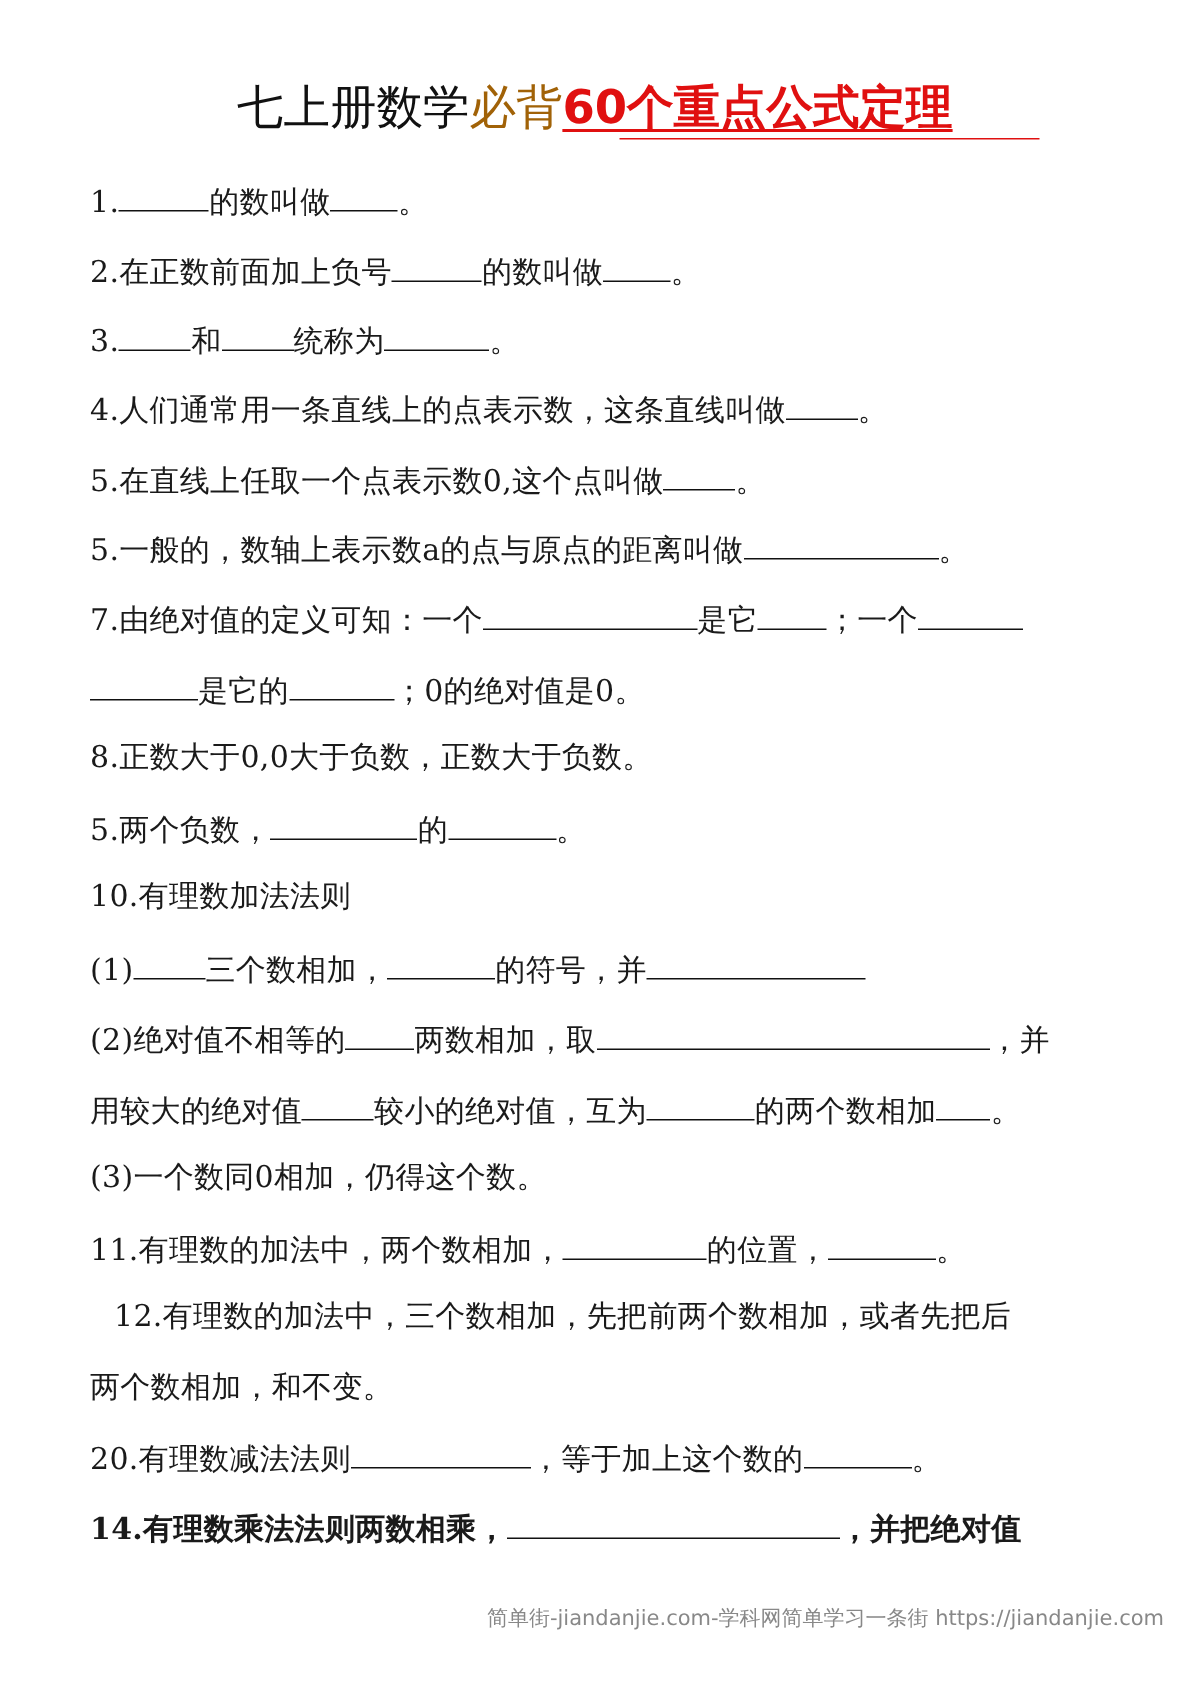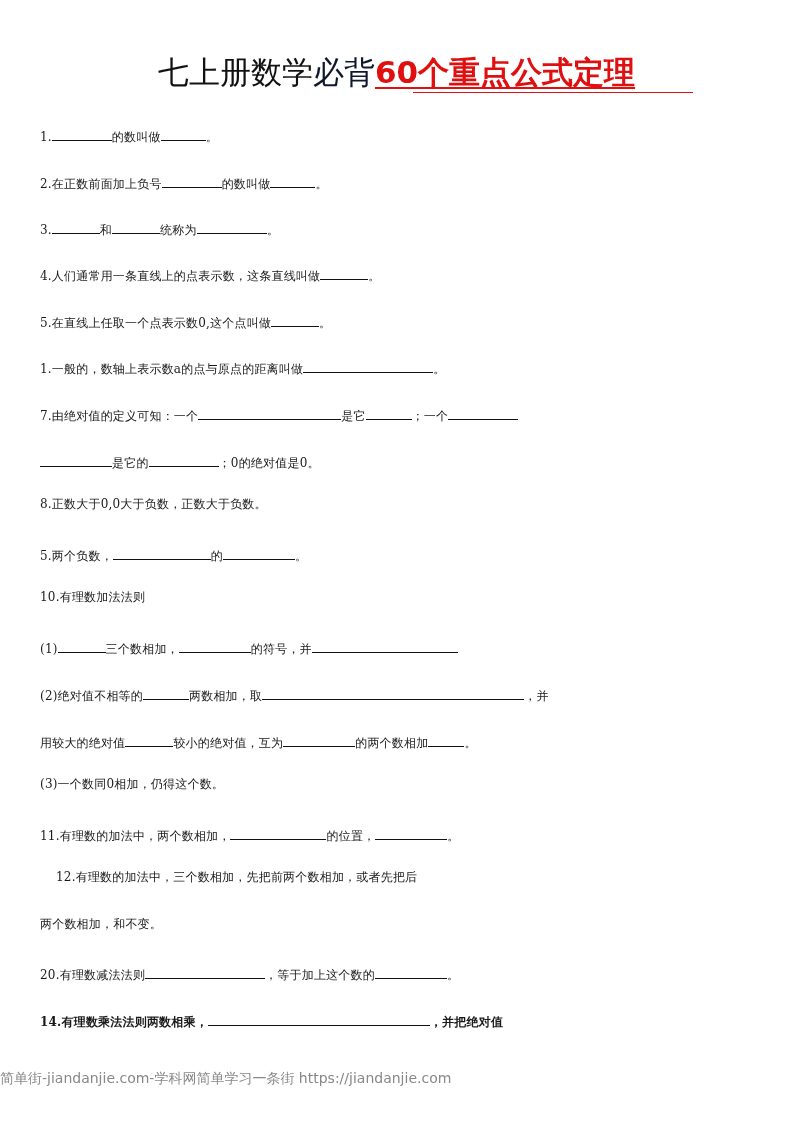--- a/index.html
+++ b/index.html
@@ -1,44 +1,44 @@
 <!DOCTYPE html>
 <html><head>
 <meta charset="utf-8">
 <style>
   html, body { margin: 0; padding: 0; background: #ffffff; }
   body { width: 793px; height: 1122px; position: relative; overflow: hidden;
          font-family: "DejaVu Serif", "Liberation Serif", serif; color: #1a1a1a; }
   .title { position: absolute; top: 50px; left: 0; width: 793px; text-align: center;
            font-size: 31px; line-height: 44px; white-space: nowrap; }
   .title .black { color: #111; font-family: "DejaVu Serif", serif; }
-  .title .red { color: #0f172a; font-family: "DejaVu Sans", sans-serif; }
+  .title .red { color: #a16207; font-family: "DejaVu Sans", sans-serif; }
   .title .red-bold { color: #e01010; font-weight: bold; font-family: "DejaVu Sans", sans-serif;
                      text-decoration: underline; text-decoration-thickness: 2px; text-underline-offset: 4px; }
   .title-rule { position: absolute; left: 413px; top: 92px; width: 280px; height: 1px; background: #e01010; }
-  .line { position: absolute; left: 40px; font-size: 12px; line-height: 28px; white-space: nowrap; letter-spacing: 0.2px; }
+  .line { position: absolute; left: 60px; font-size: 20px; line-height: 28px; white-space: nowrap; letter-spacing: 0.2px; }
   .blank { display: inline-block; border-bottom: 1px solid #111; height: 22px; vertical-align: baseline; }
-  .footer { position: absolute; top: 1070px; left: 0; width: 776px; text-align: left;
+  .footer { position: absolute; top: 1070px; left: 0; width: 776px; text-align: right;
             font-family: "DejaVu Sans", sans-serif; font-size: 14px; color: #888; }
 </style>
 </head>
 <body>
 
 <div class="title">
   <span class="black">七上册数学</span><span class="red">必背</span><span class="red-bold">60个重点公式定理</span>
 </div>
 <div class="title-rule"></div>
 
 <div id="content">
     <div class="line" style="top: 118px;"><span>1.</span><span class="blank" style="width: 60px;"></span><span>的数叫做</span><span class="blank" style="width: 45px;"></span><span>。</span></div>
     <div class="line" style="top: 165px;"><span>2.在正数前面加上负号</span><span class="blank" style="width: 60px;"></span><span>的数叫做</span><span class="blank" style="width: 45px;"></span><span>。</span></div>
     <div class="line" style="top: 211px;"><span>3.</span><span class="blank" style="width: 48px;"></span><span>和</span><span class="blank" style="width: 48px;"></span><span>统称为</span><span class="blank" style="width: 70px;"></span><span>。</span></div>
     <div class="line" style="top: 257px;"><span>4.人们通常用一条直线上的点表示数，这条直线叫做</span><span class="blank" style="width: 48px;"></span><span>。</span></div>
     <div class="line" style="top: 304px;"><span>5.在直线上任取一个点表示数0,这个点叫做</span><span class="blank" style="width: 48px;"></span><span>。</span></div>
-    <div class="line" style="top: 350px;"><span>1.一般的，数轴上表示数a的点与原点的距离叫做</span><span class="blank" style="width: 130px;"></span><span>。</span></div>
+    <div class="line" style="top: 350px;"><span>5.一般的，数轴上表示数a的点与原点的距离叫做</span><span class="blank" style="width: 130px;"></span><span>。</span></div>
     <div class="line" style="top: 397px;"><span>7.由绝对值的定义可知：一个</span><span class="blank" style="width: 143px;"></span><span>是它</span><span class="blank" style="width: 46px;"></span><span>；一个</span><span class="blank" style="width: 70px;"></span></div>
     <div class="line" style="top: 444px;"><span class="blank" style="width: 72px;"></span><span>是它的</span><span class="blank" style="width: 70px;"></span><span>；0的绝对值是0。</span></div>
     <div class="line" style="top: 490px;"><span>8.正数大于0,0大于负数，正数大于负数。</span></div>
     <div class="line" style="top: 537px;"><span>5.两个负数，</span><span class="blank" style="width: 98px;"></span><span>的</span><span class="blank" style="width: 72px;"></span><span>。</span></div>
     <div class="line" style="top: 583px;"><span>10.有理数加法法则</span></div>
     <div class="line" style="top: 630px;"><span>(1)</span><span class="blank" style="width: 48px;"></span><span>三个数相加，</span><span class="blank" style="width: 72px;"></span><span>的符号，并</span><span class="blank" style="width: 146px;"></span></div>
     <div class="line" style="top: 677px;"><span>(2)绝对值不相等的</span><span class="blank" style="width: 46px;"></span><span>两数相加，取</span><span class="blank" style="width: 262px;"></span><span>，并</span></div>
     <div class="line" style="top: 724px;"><span>用较大的绝对值</span><span class="blank" style="width: 48px;"></span><span>较小的绝对值，互为</span><span class="blank" style="width: 72px;"></span><span>的两个数相加</span><span class="blank" style="width: 36px;"></span><span>。</span></div>
     <div class="line" style="top: 770px;"><span>(3)一个数同0相加，仍得这个数。</span></div>
     <div class="line" style="top: 817px;"><span>11.有理数的加法中，两个数相加，</span><span class="blank" style="width: 96px;"></span><span>的位置，</span><span class="blank" style="width: 72px;"></span><span>。</span></div>

